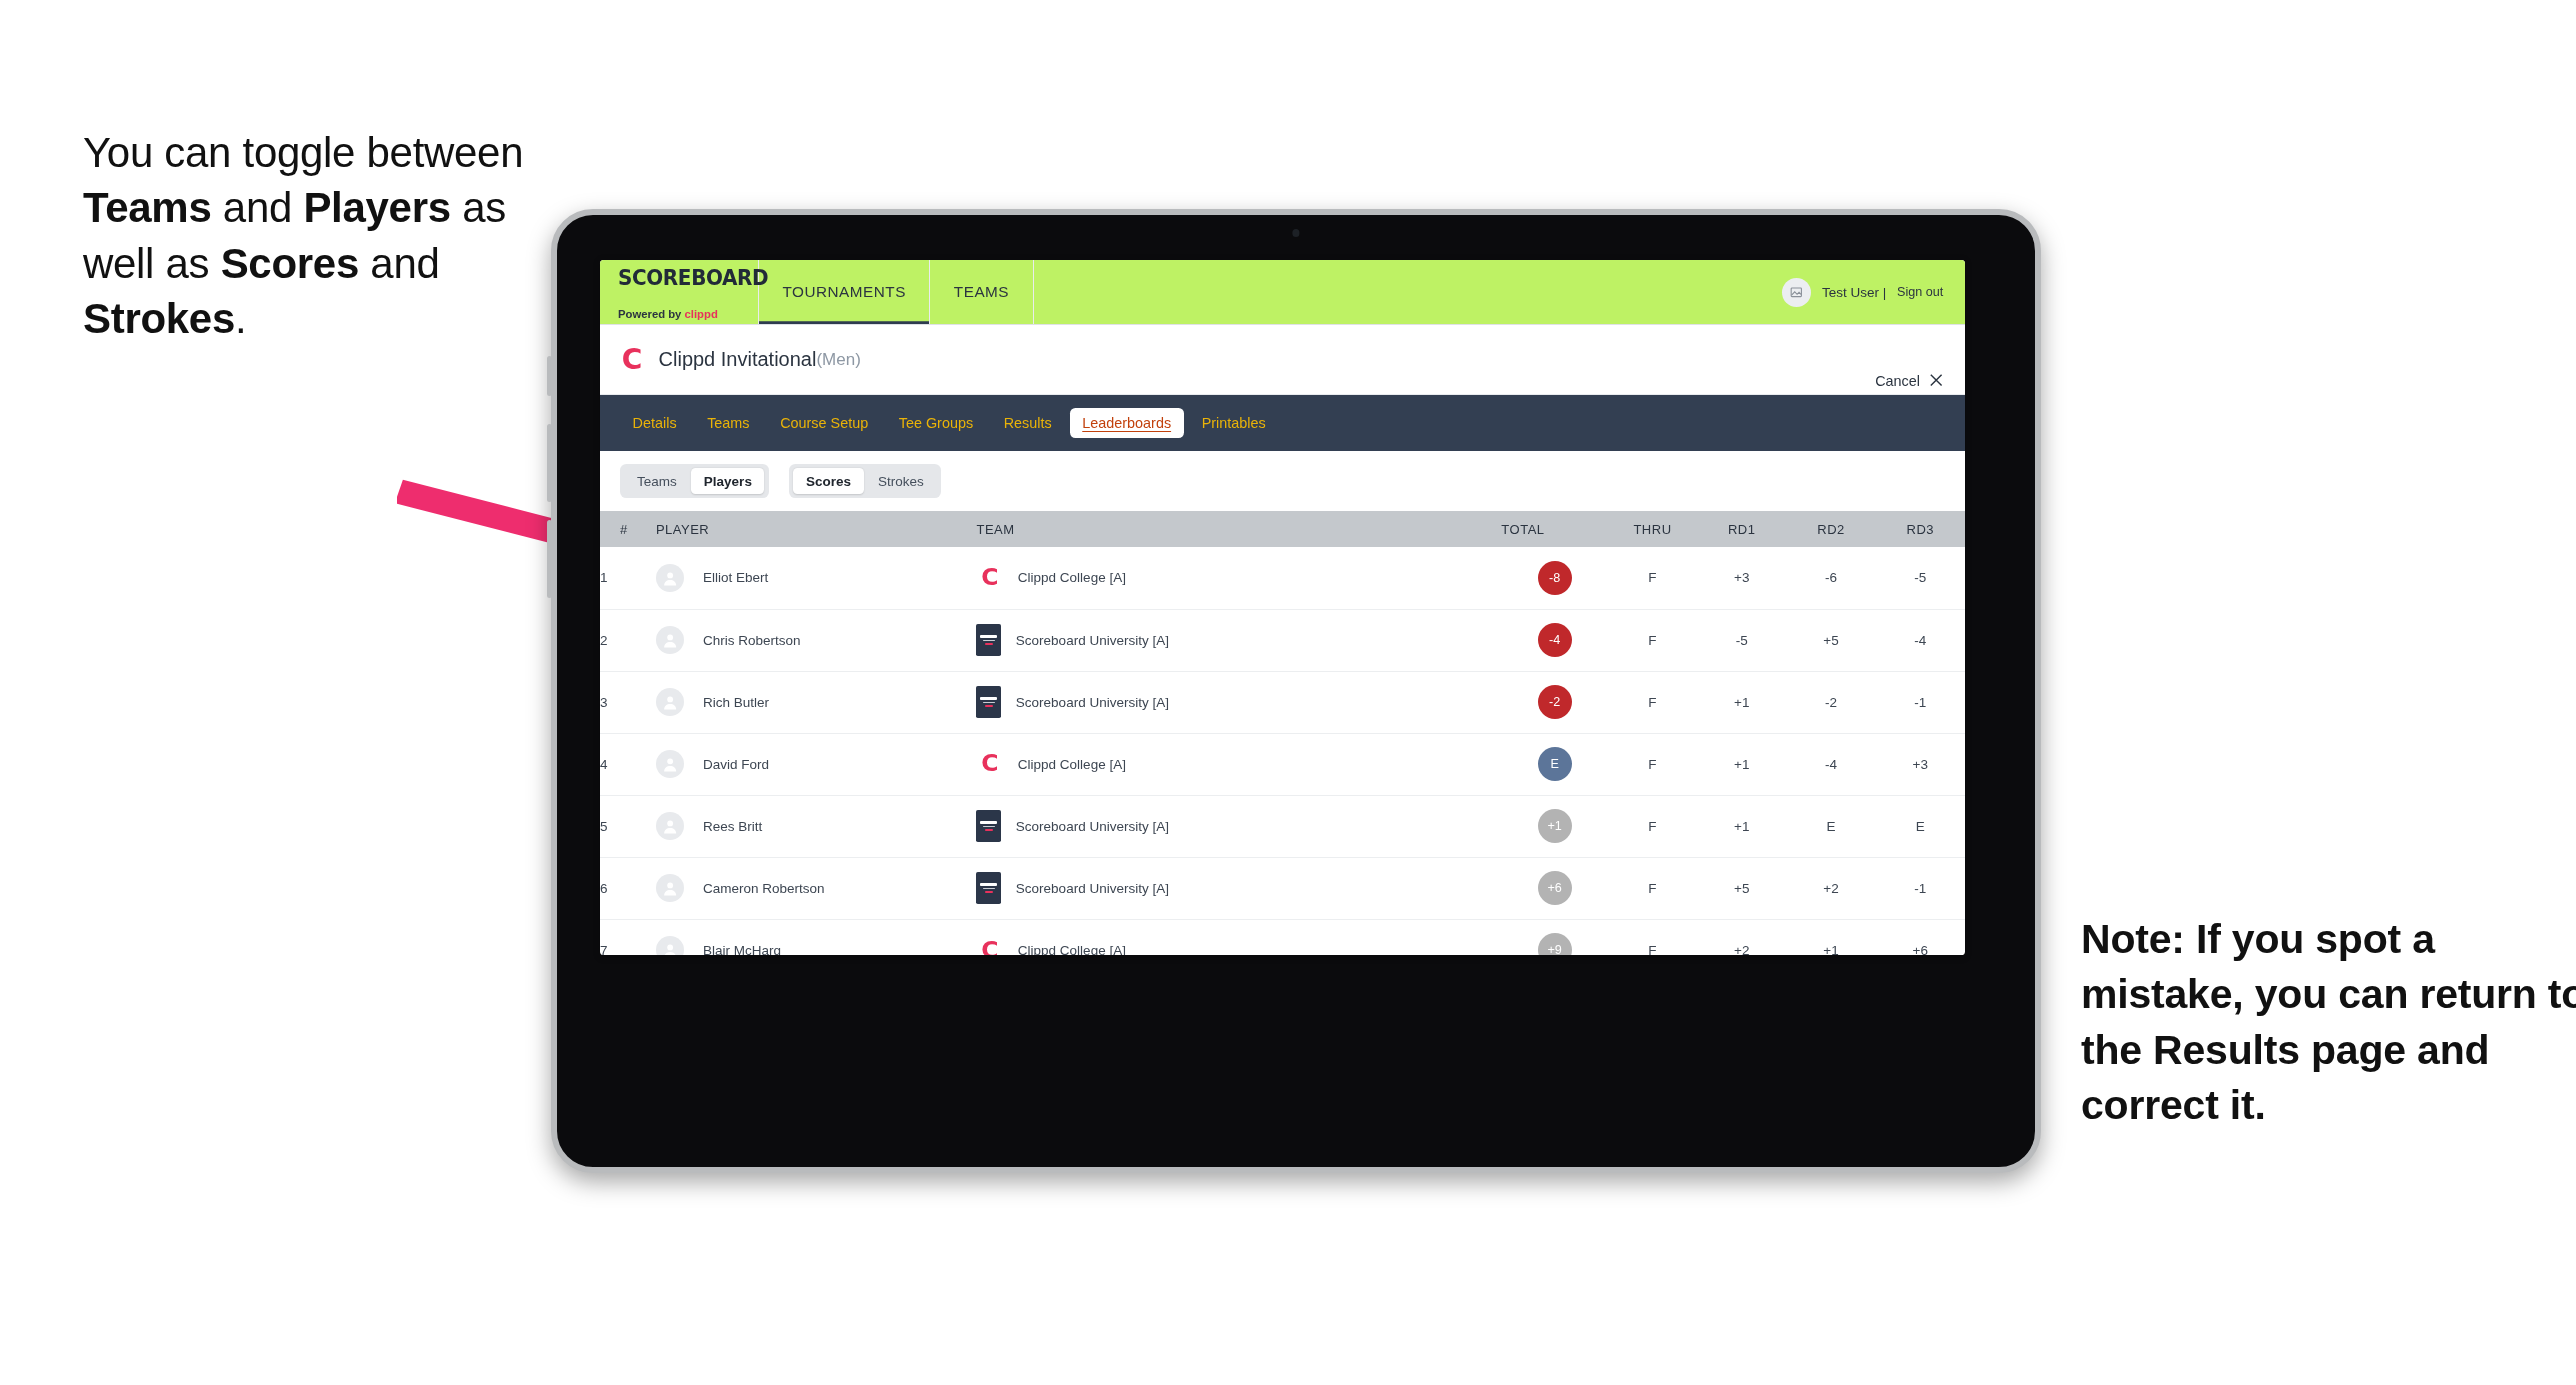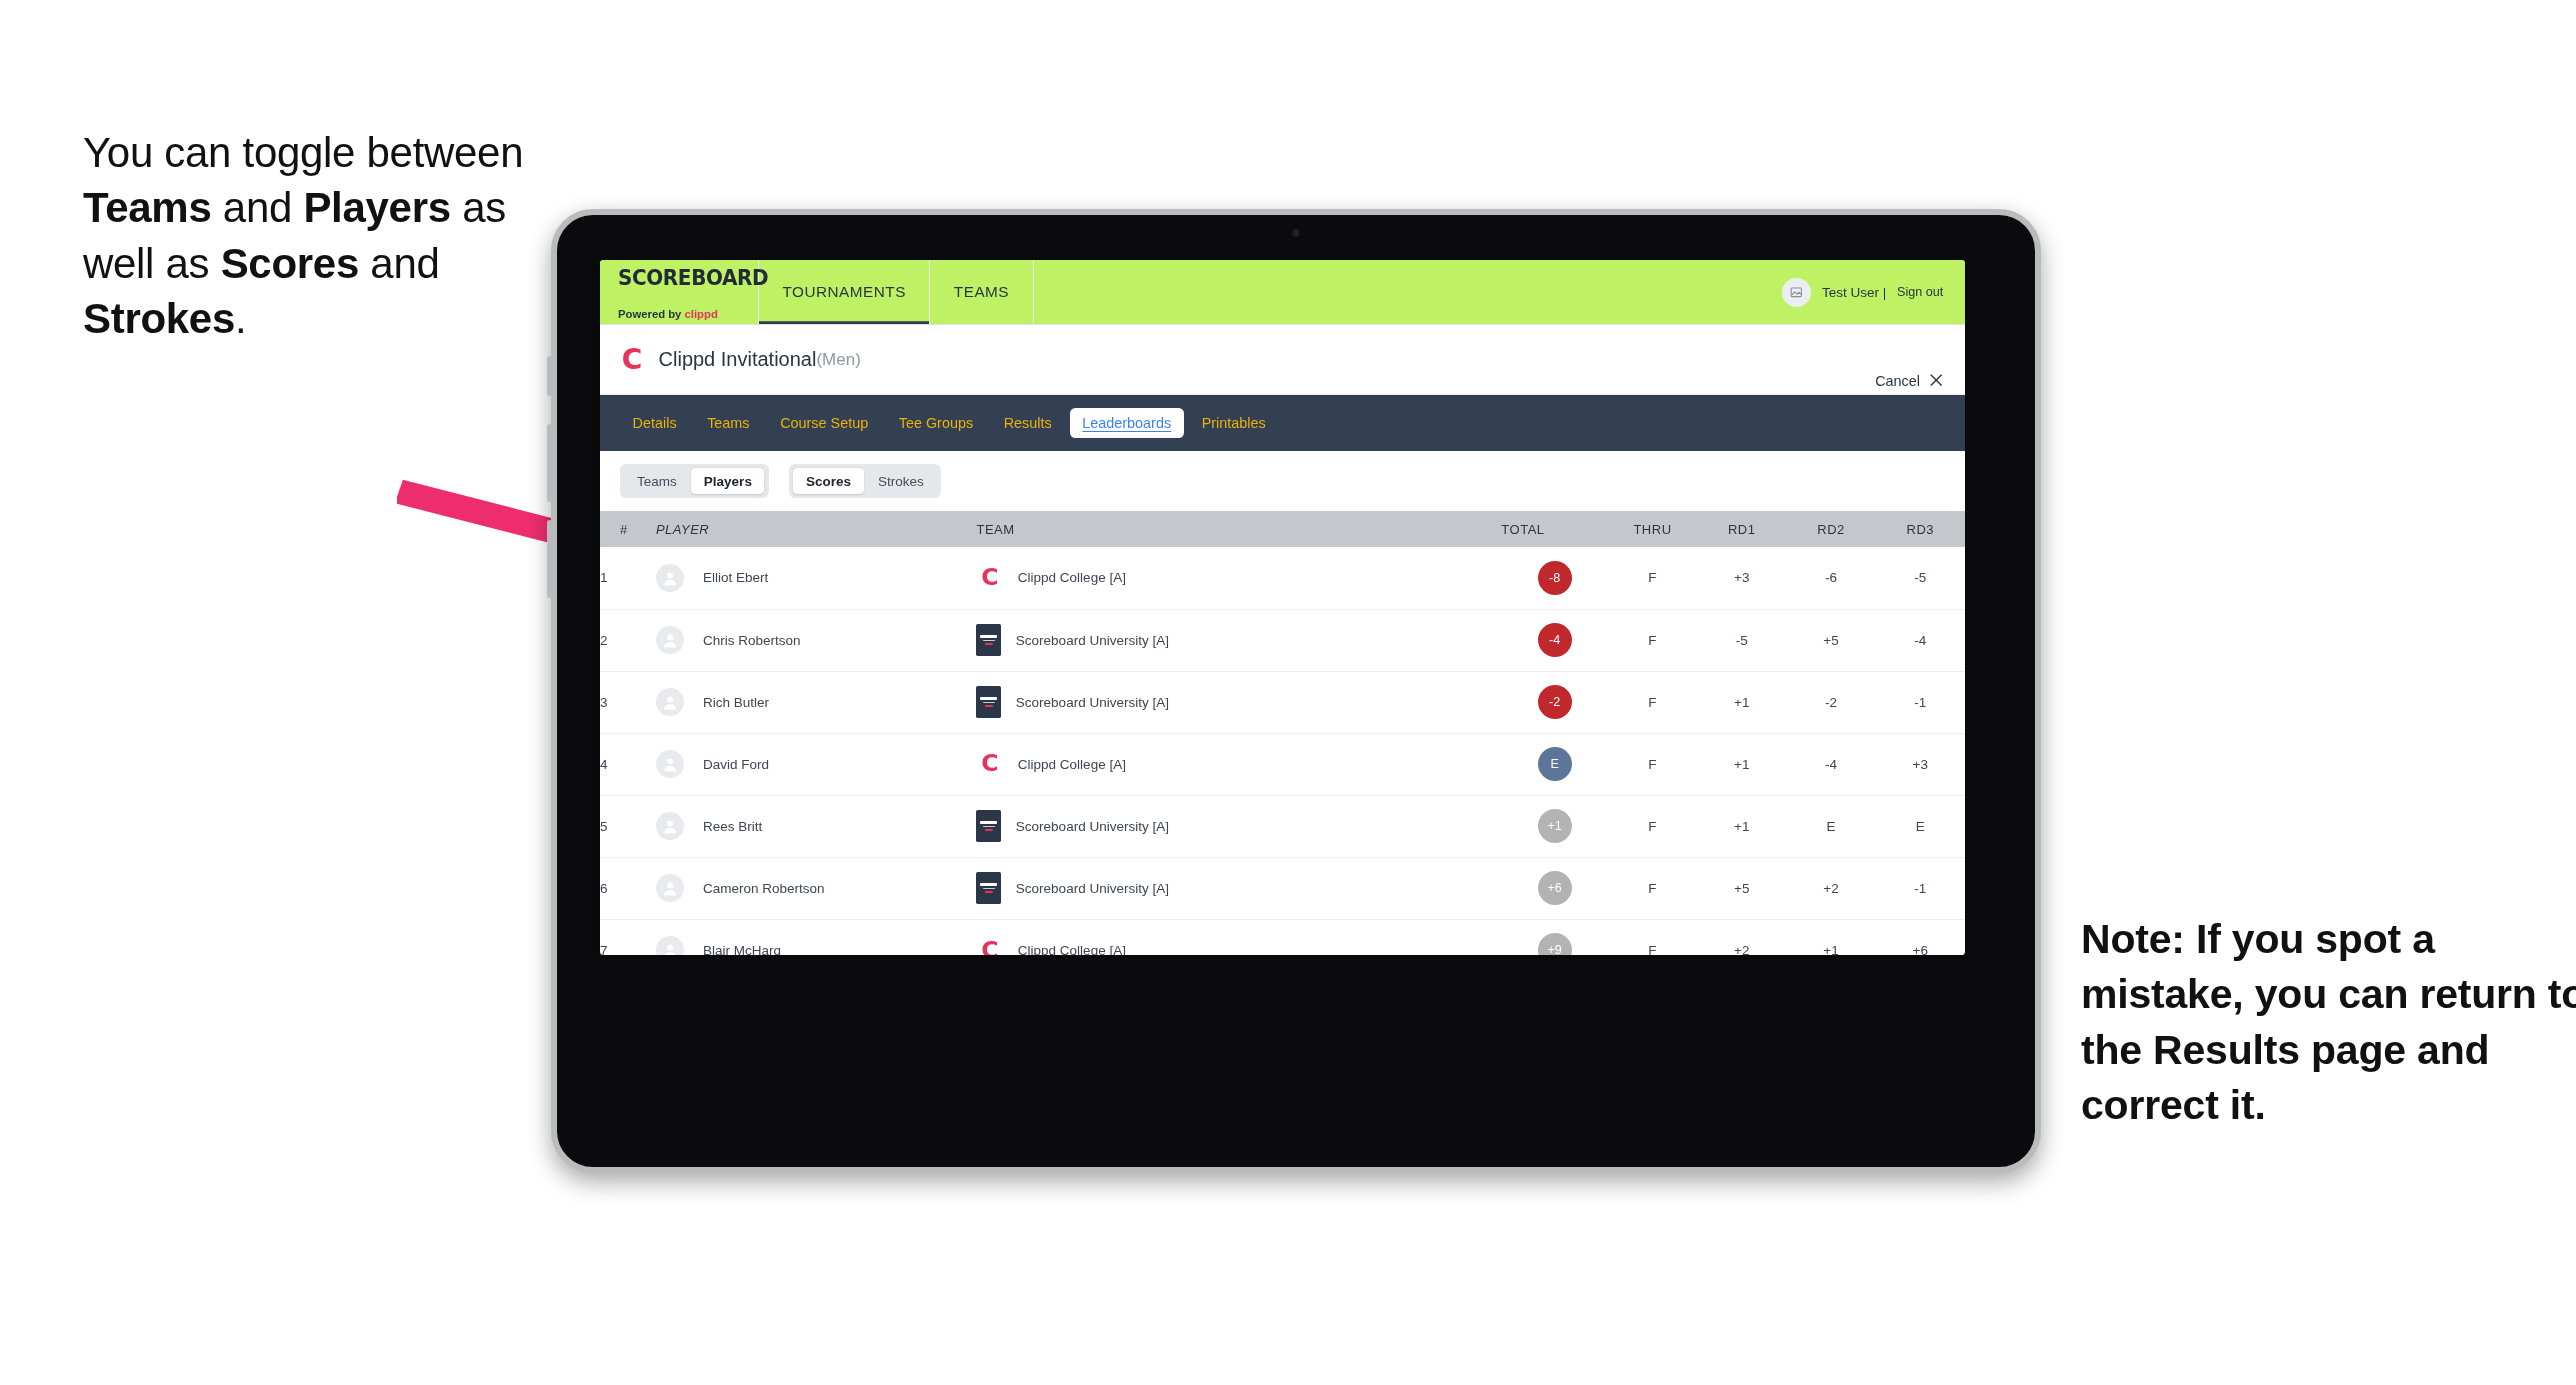--- a/index.html
+++ b/index.html
@@ -136,21 +136,21 @@
   .subnav {
     height: 56px; background: #333f52;
     display: flex; align-items: center;
     padding: 0 20px; gap: 5.4px;
   }
   .subnav-item {
     font-size: 14.4px; color: #eab308;
     padding: 7.2px 12.6px; border-radius: 5.4px; cursor: pointer;
   }
   .subnav-item.active {
-    background: #ffffff; color: #3b82f6;
+    background: #ffffff; color: #c2410c;
     text-decoration: underline; text-underline-offset: 2.7px;
   }
 
   
   .toggle-row {
     height: 60px; background: #fff;
     display: flex; align-items: center; padding: 0 20px; gap: 20px;
   }
   .toggle-group {
     background: #e5e7ea; border-radius: 6.3px;
@@ -166,21 +166,21 @@
   }
 
   
   .lb-table { width: 100%; border-collapse: collapse; table-layout: fixed; }
   .lb-table thead th {
     background: #c4c8cc; color: #2b3440;
     font-size: 13px; font-weight: 400; letter-spacing: 0.5px;
     height: 36px; text-align: left; padding: 0;
   }
   .col-rank  { width: 52px;  padding-left: 20px !important; }
-  .col-player{ width: 298px; font-style: italic; }
+  .col-player{ width: 298px; }
   .col-team  { width: 488px; }
   .col-total { width: 99px; text-align: center; }
   .col-thru  { width: 83px;  text-align: center !important; }
   .col-rd    { width: 83px;  text-align: center !important; }
 
   .lb-table tbody td {
     height: 62px; border-bottom: 0.9px solid #eceef0;
     font-size: 13.5px; color: #3d4652; padding: 0;
     vertical-align: middle;
   }

